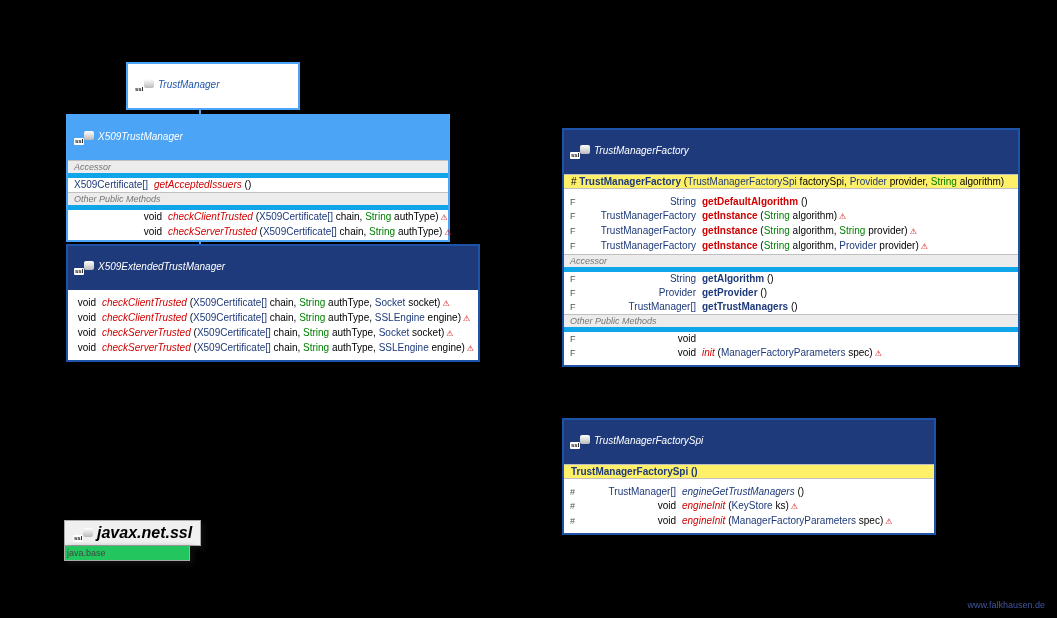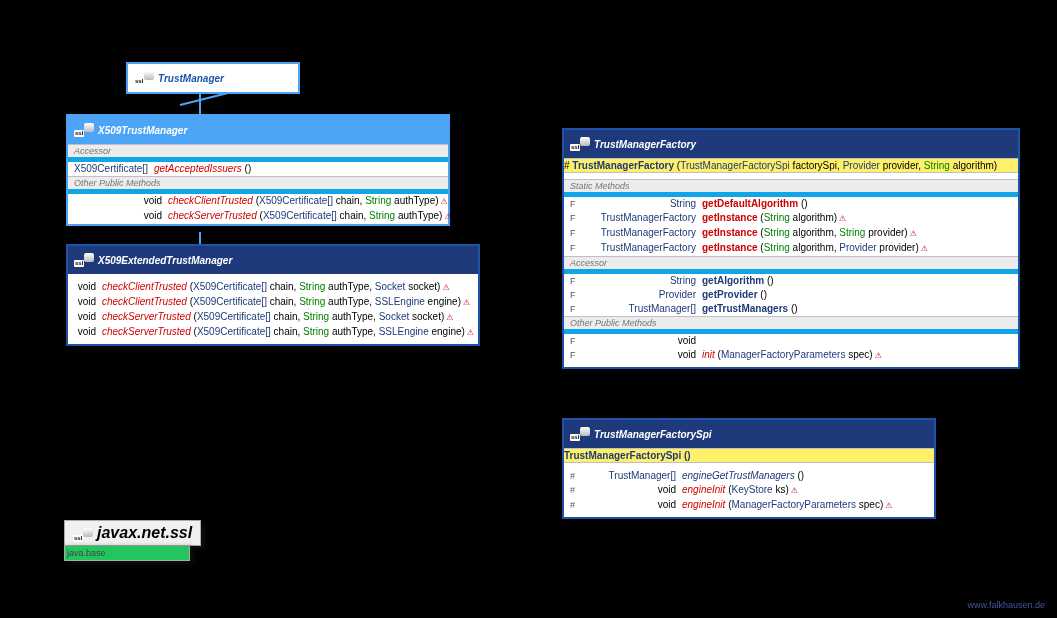--- a/index.html
+++ b/index.html
@@ -1,24 +1,24 @@
 <!DOCTYPE html>
 <html><head>
 <meta charset="utf-8">
 <style>
   html,body{margin:0;padding:0;background:#000;font-family:Verdana,Arial,sans-serif;font-size:10px;color:#000;width:1057px;height:618px;overflow:hidden;position:relative}
   .box{position:absolute;border:2px solid #1e54a8;background:#fff}
-  .hdr{display:flex;align-items:center;padding:7px 6px;font-weight:bold;font-style:italic;color:#fff}
+  .hdr{display:flex;padding:15px 6px;font-weight:normal;font-style:italic;color:#fff}
   .hdr-blue{background:#4ba4f5}
   .hdr-navy{background:#1e3a7a}
   .icon-ssl{display:inline-block;width:20px;height:14px;position:relative;margin-right:4px;flex:0 0 20px}
   .icon-ssl::before{content:"";position:absolute;top:0;right:0;width:10px;height:9px;background:linear-gradient(#fff,#bbb);border-radius:2px}
   .icon-ssl::after{content:"ssl";position:absolute;bottom:0;left:0;font-size:6px;font-style:normal;font-weight:bold;background:#fff;color:#000;padding:0 1px;line-height:7px;border-radius:1px}
   .sect{background:#ececec;border-top:1px solid #c0c0c0;border-bottom:5px solid #0ea5e9;color:#767676;font-style:italic;padding:1px 6px;font-size:9px}
-  .cons{background:#fff06a;border-top:1px solid #c0c0c0;border-bottom:1px solid #c0c0c0;padding:1px 0}
+  .cons{background:#fff06a;border-top:1px solid #c0c0c0;border-bottom:1px solid #c0c0c0;padding:1px 7px}
   .row{display:flex;padding:0 6px;line-height:14px}
   .mod{width:8px;flex:0 0 8px;color:#555;font-size:9px}
   .ret{flex:0 0 118px;text-align:right;padding-right:6px;white-space:nowrap}
   .ret-s{flex:0 0 22px;text-align:right;padding-right:6px;white-space:nowrap}
   .sig{flex:1;white-space:nowrap}
   .t-navy{color:#1e3a7a}
   .t-red{color:#d00000;font-style:italic}
   .t-redn{color:#d00000}
   .t-grn{color:#008000}
   .t-blk{color:#000}
@@ -101,21 +101,20 @@
 
 <div class="box" style="left:562px;top:128px;width:454px">
   <div class="hdr hdr-navy">
     <span class="icon-ssl"></span>
     <span>TrustManagerFactory</span>
   </div>
   <div class="cons">
     <span class="t-blk">#</span> <span class="t-navy" style="font-weight:bold">TrustManagerFactory</span><span id="tmf-csig"> (<span class="t-navy">TrustManagerFactorySpi</span> factorySpi, <span class="t-navy">Provider</span> provider, <span class="t-grn">String</span> algorithm)</span>
   </div>
   <div style="height:6px"></div>
-  <div class="sect">Static Methods</div>
   <div id="tmf-st">
       <div class="row">
         <span class="mod">F</span>
         <span class="ret t-navy">String</span>
         <span class="sig"><span class="t-redn" style="font-weight:bold">getDefaultAlgorithm</span> <span class="t-blk">()</span></span>
       </div>
       <div class="row">
         <span class="mod">F</span>
         <span class="ret t-navy">TrustManagerFactory</span>
         <span class="sig"><span class="t-redn" style="font-weight:bold">getInstance</span> <span class="t-blk">(<span class="t-grn">String</span> algorithm)</span><span class="thr">⚠</span></span>

